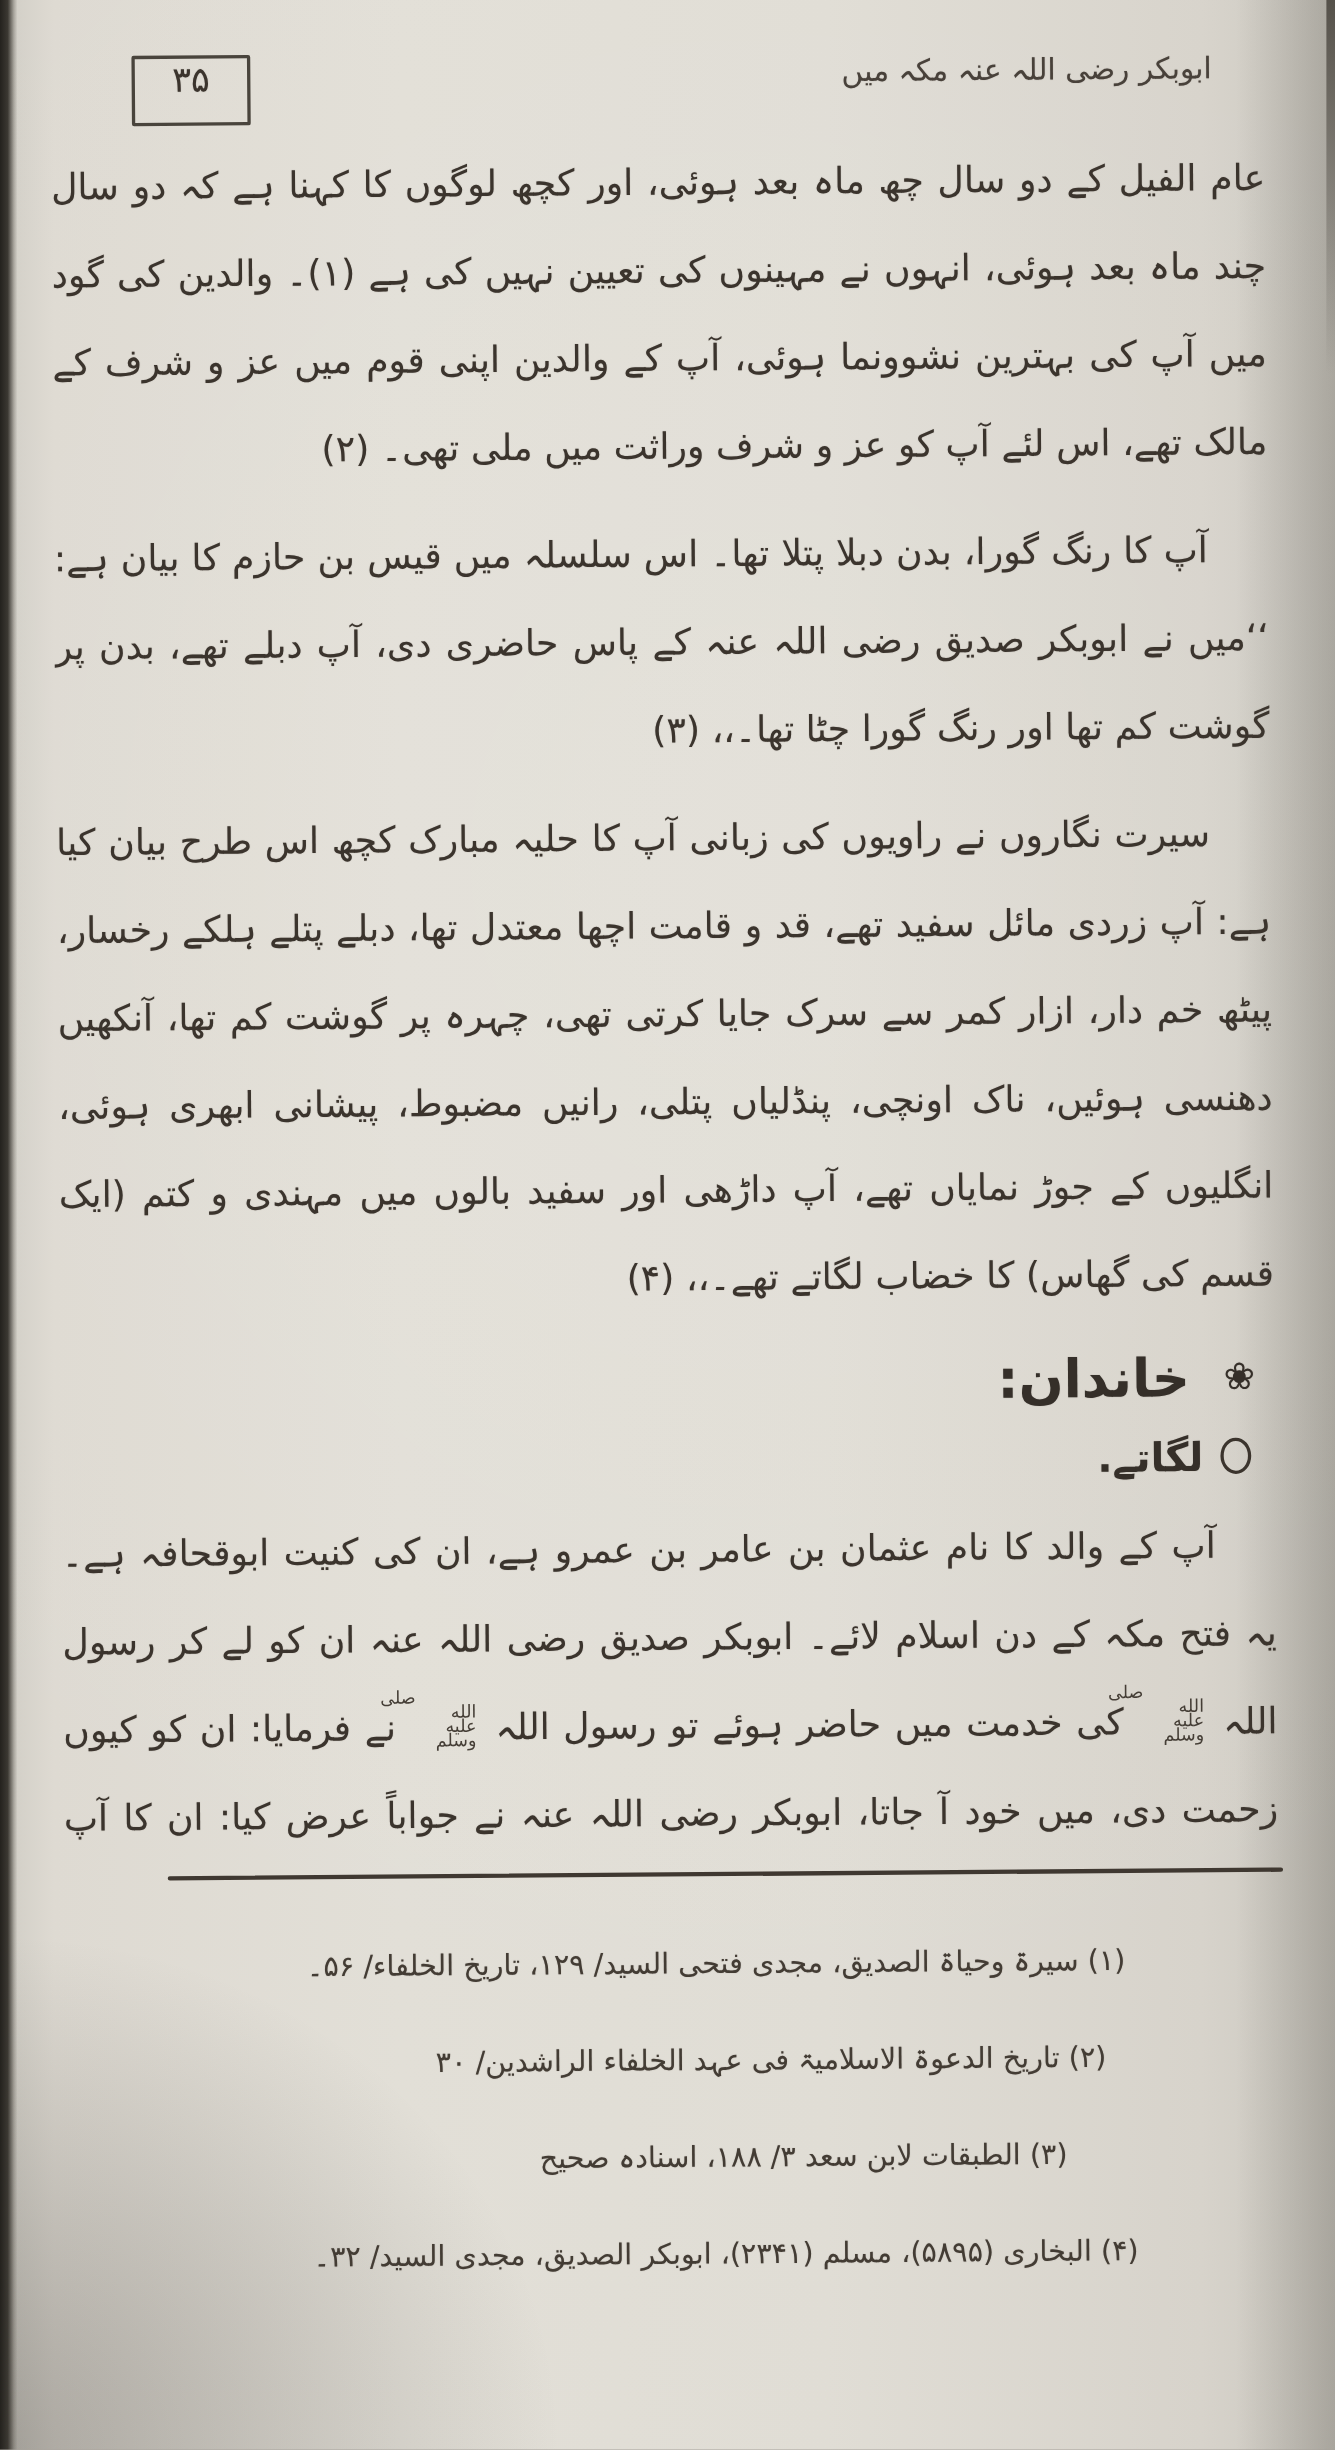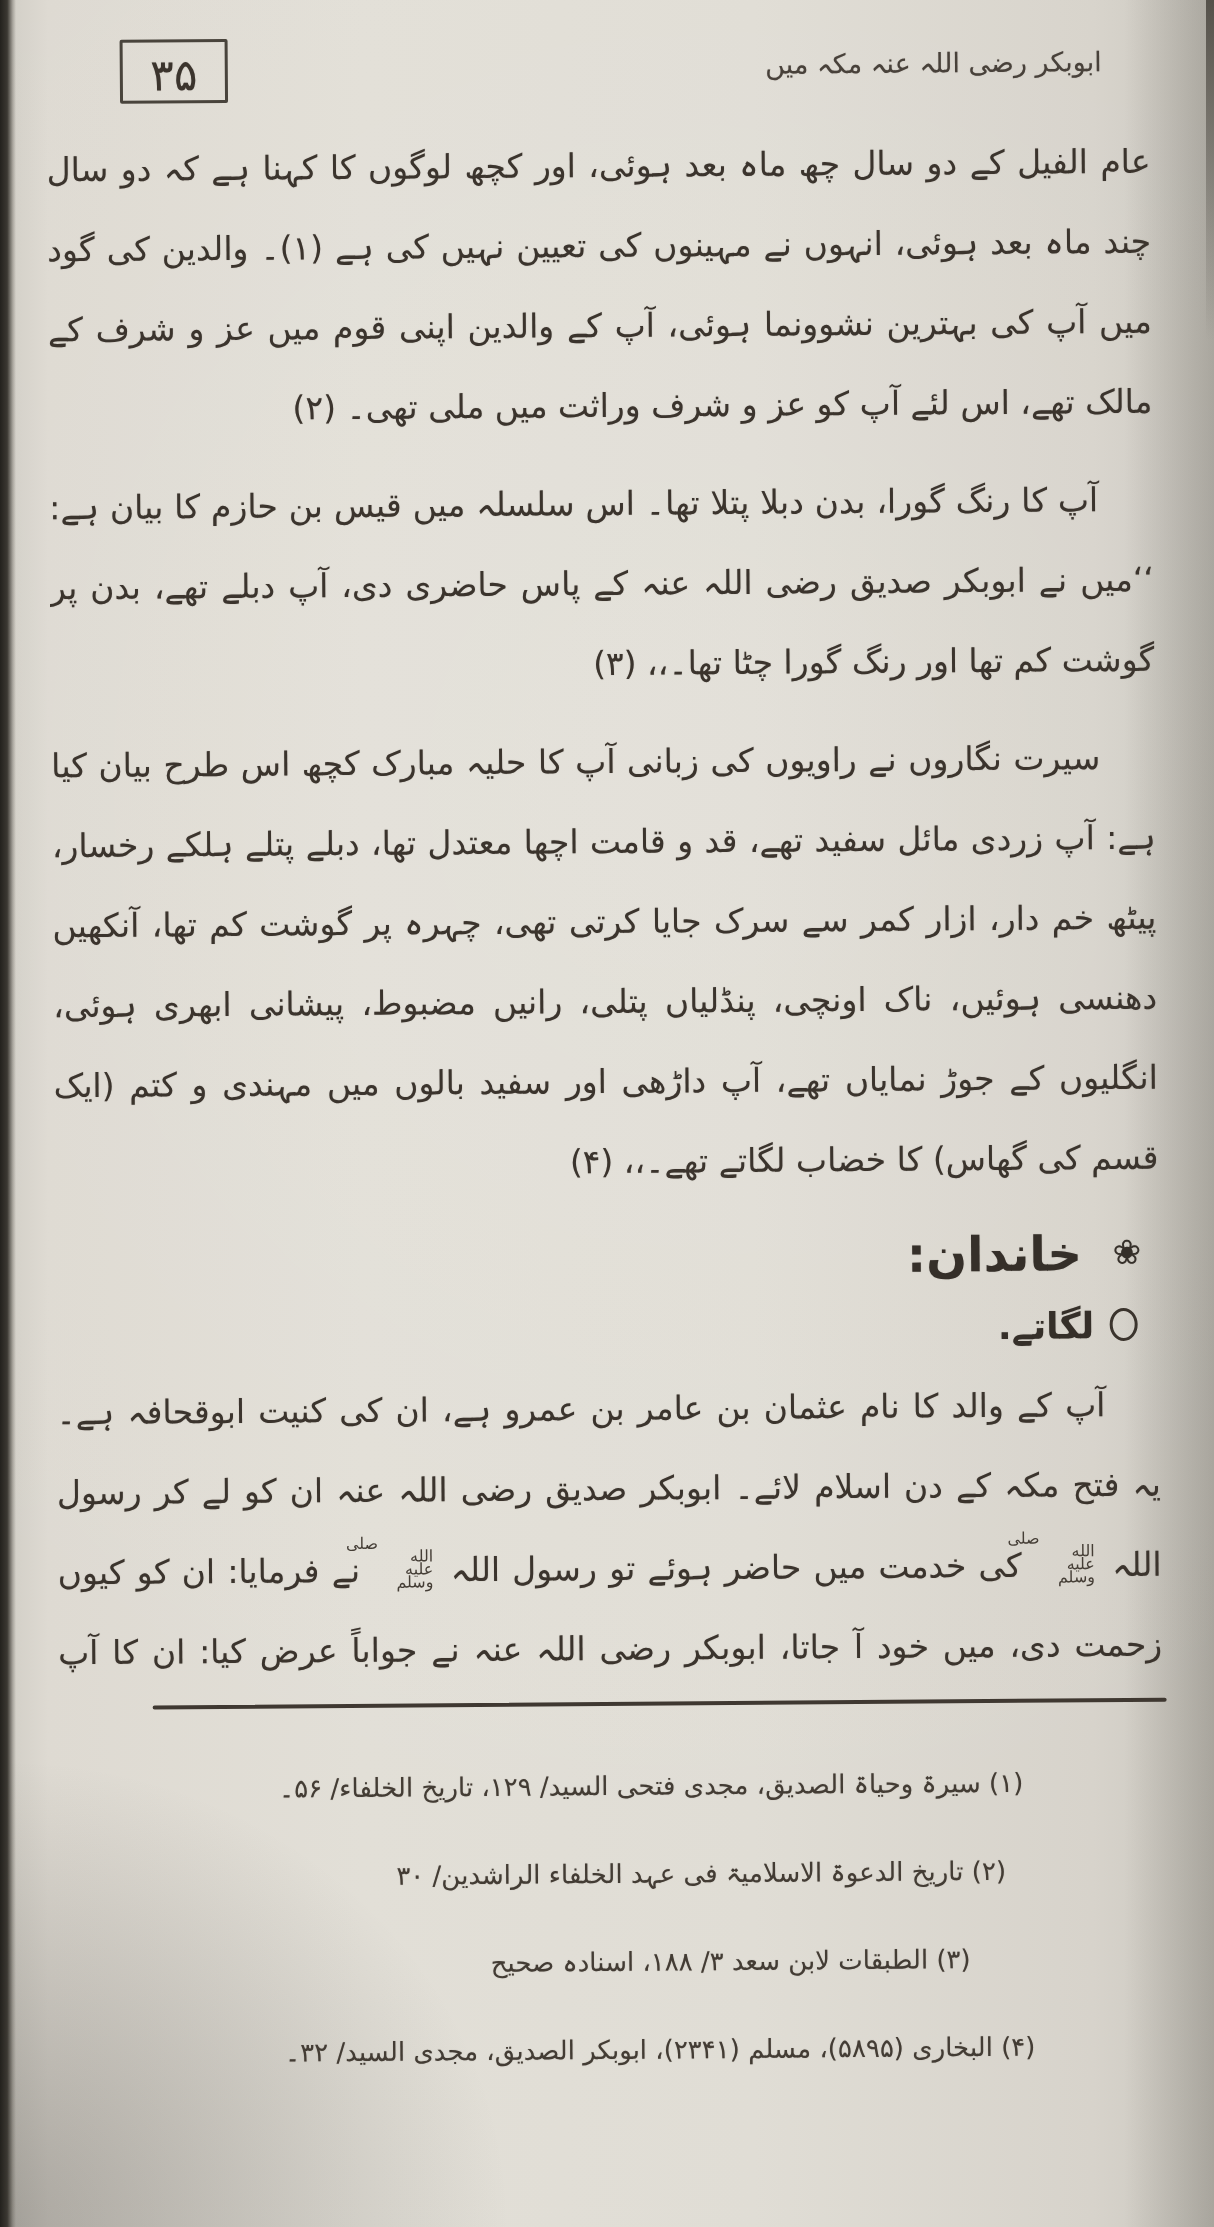--- a/index.html
+++ b/index.html
@@ -33,24 +33,24 @@
     transform:rotate(-0.45deg);
     direction:rtl;
     color:#3b342d;
     text-shadow:0 0 1px rgba(59,52,45,0.35);
   }
   .header-title{
     position:absolute;top:50px;right:104px;
     font-size:27px;letter-spacing:0.5px;color:#48413a;
   }
   .page-num-box{
-    position:absolute;top:36px;left:128px;width:102px;height:58px;
+    position:absolute;top:47px;left:128px;width:102px;height:58px;
     border:3px solid #49443c;border-radius:2px;
-    display:flex;align-items:flex-end;justify-content:center;
-    font-size:44px;color:#3b342d;
+    display:flex;align-items:flex-start;justify-content:center;
+    font-size:32px;color:#3b342d;
   }
   .body-col{
     position:absolute;top:126px;right:56px;left:54px;height:1580px;overflow:hidden;
     font-size:33px;line-height:80px;text-align:justify;
   }
   .para{margin:0 0 18px 0;}
   .para.indent{text-indent:55px;}
   .hon{
     display:inline-block;width:56px;font-size:16px;line-height:13px;
     vertical-align:middle;transform:translateY(-10px);

